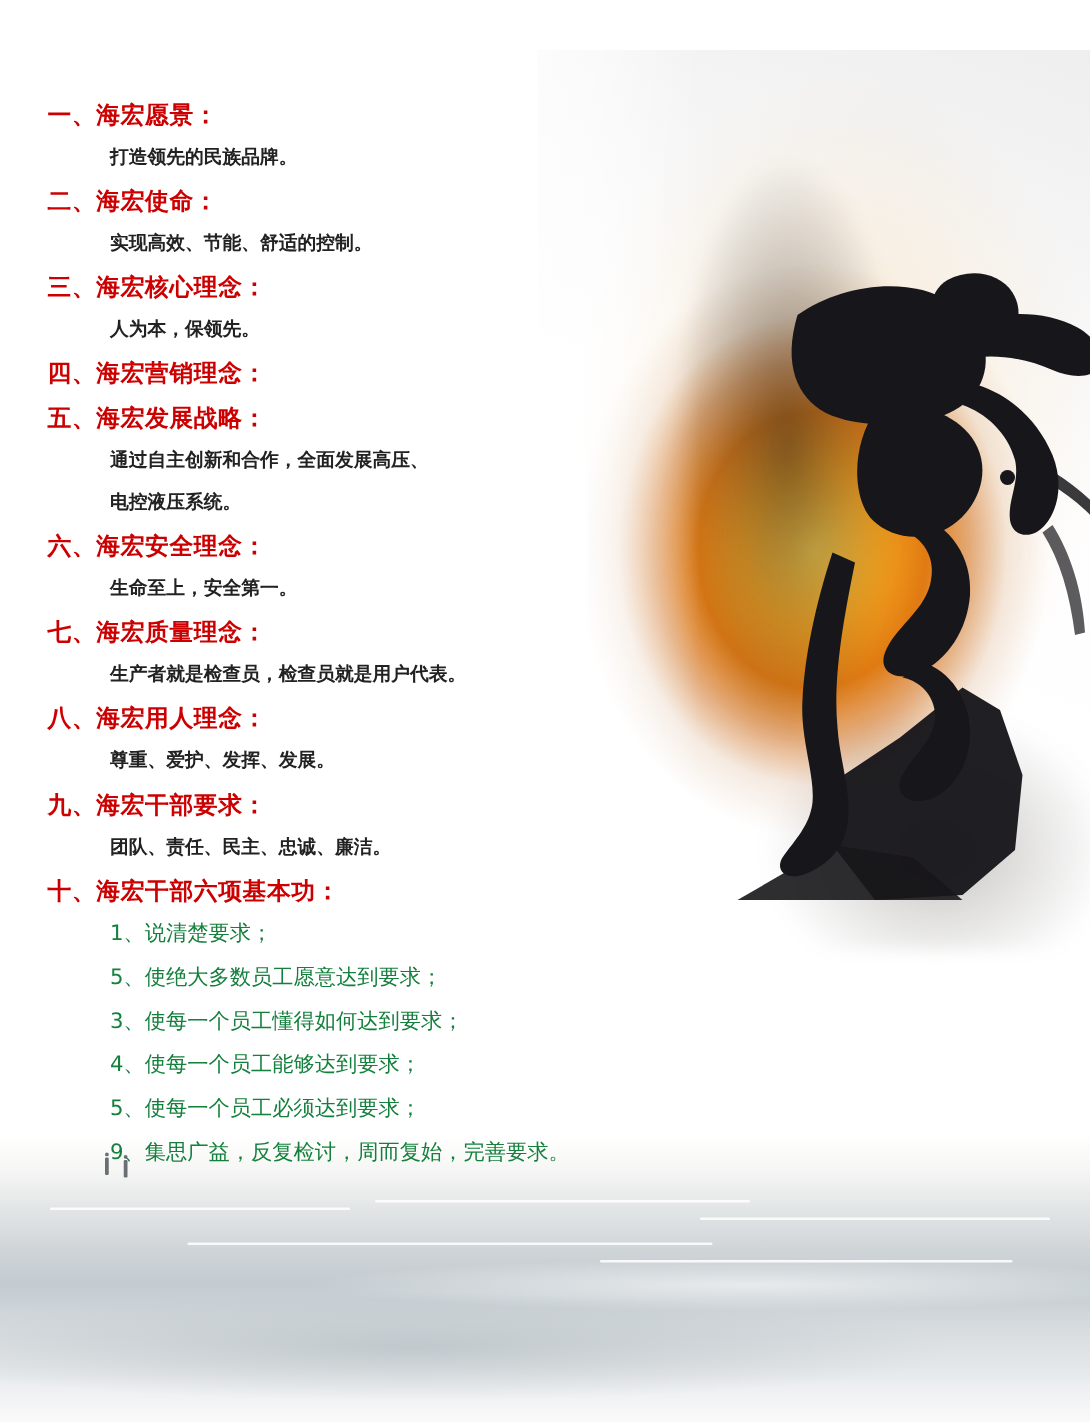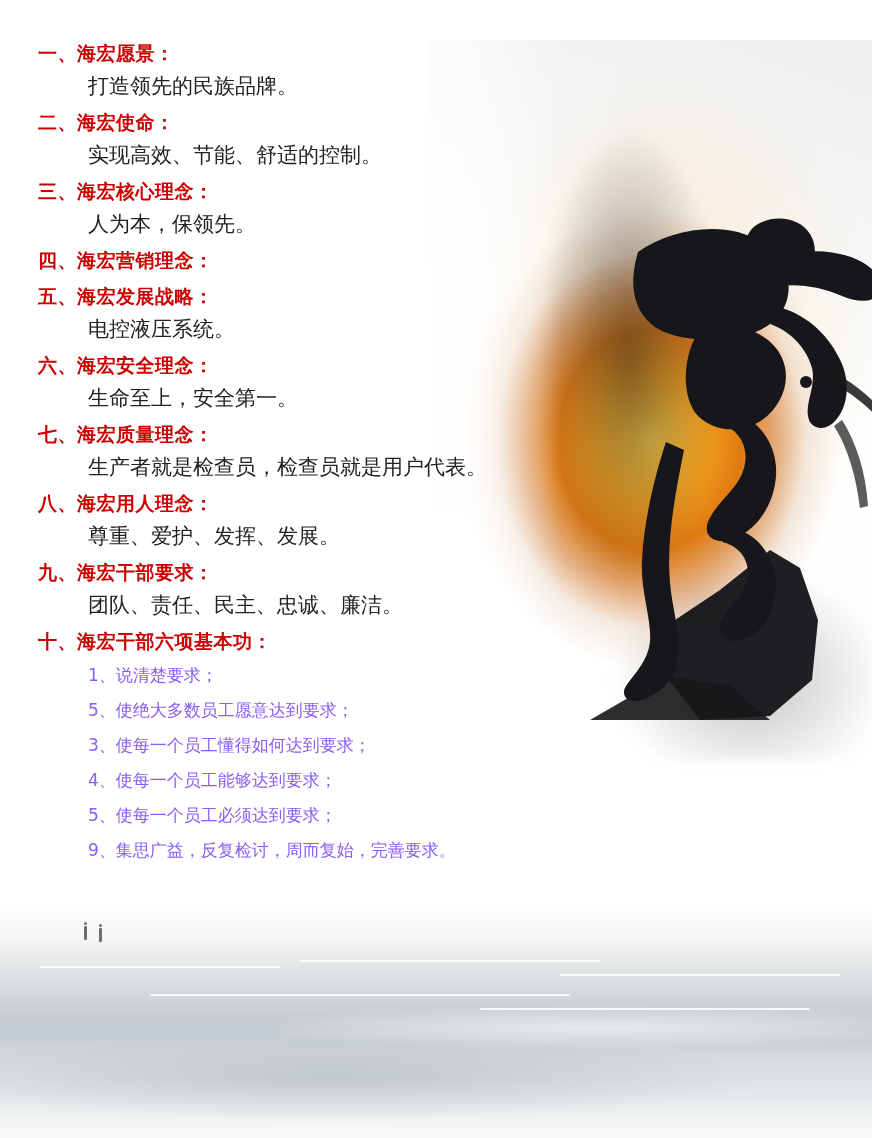--- a/index.html
+++ b/index.html
@@ -129,45 +129,47 @@
     width: 560px;
     height: 940px;
     background: linear-gradient(to right, rgba(255,255,255,0.98) 0%, rgba(255,255,255,0.95) 60%, rgba(255,255,255,0.55) 85%, rgba(255,255,255,0) 100%);
   }
 
   
   #content {
     position: relative;
     z-index: 2;
     padding: 36px 0 0 38px;
+    margin-top: 39px;
   }
   .entry {
     margin-bottom: 2px;
   }
   .heading {
     color: #cc0000;
     font-weight: bold;
     font-size: 19px;
     line-height: 34px;
     letter-spacing: 0.5px;
     white-space: nowrap;
   }
   .heading .num {
     display: inline-block;
     min-width: 34px;
   }
   .body-line {
     color: #222222;
-    font-size: 21px;
+    font-size: 15px;
     line-height: 33px;
     padding-left: 50px;
     white-space: nowrap;
+    font-weight: bold;
   }
   .sub-line {
-    color: #8b5cf6;
+    color: #15803d;
     font-size: 17px;
     line-height: 35px;
     padding-left: 50px;
     white-space: nowrap;
   }
 </style>
 </head>
 <body>
 
 <div id="bg-art">
@@ -237,20 +239,21 @@
     <div class="heading"><span class="num">三、</span><span>海宏核心理念：</span></div>
     <div class="body-line">人为本，保领先。</div>
   </div>
 
   <div class="entry">
     <div class="heading"><span class="num">四、</span><span>海宏营销理念：</span></div>
   </div>
 
   <div class="entry">
     <div class="heading"><span class="num">五、</span><span>海宏发展战略：</span></div>
+    <div class="body-line">通过自主创新和合作，全面发展高压、</div>
     <div class="body-line">电控液压系统。</div>
   </div>
 
   <div class="entry">
     <div class="heading"><span class="num">六、</span><span>海宏安全理念：</span></div>
     <div class="body-line">生命至上，安全第一。</div>
   </div>
 
   <div class="entry">
     <div class="heading"><span class="num">七、</span><span>海宏质量理念：</span></div>

